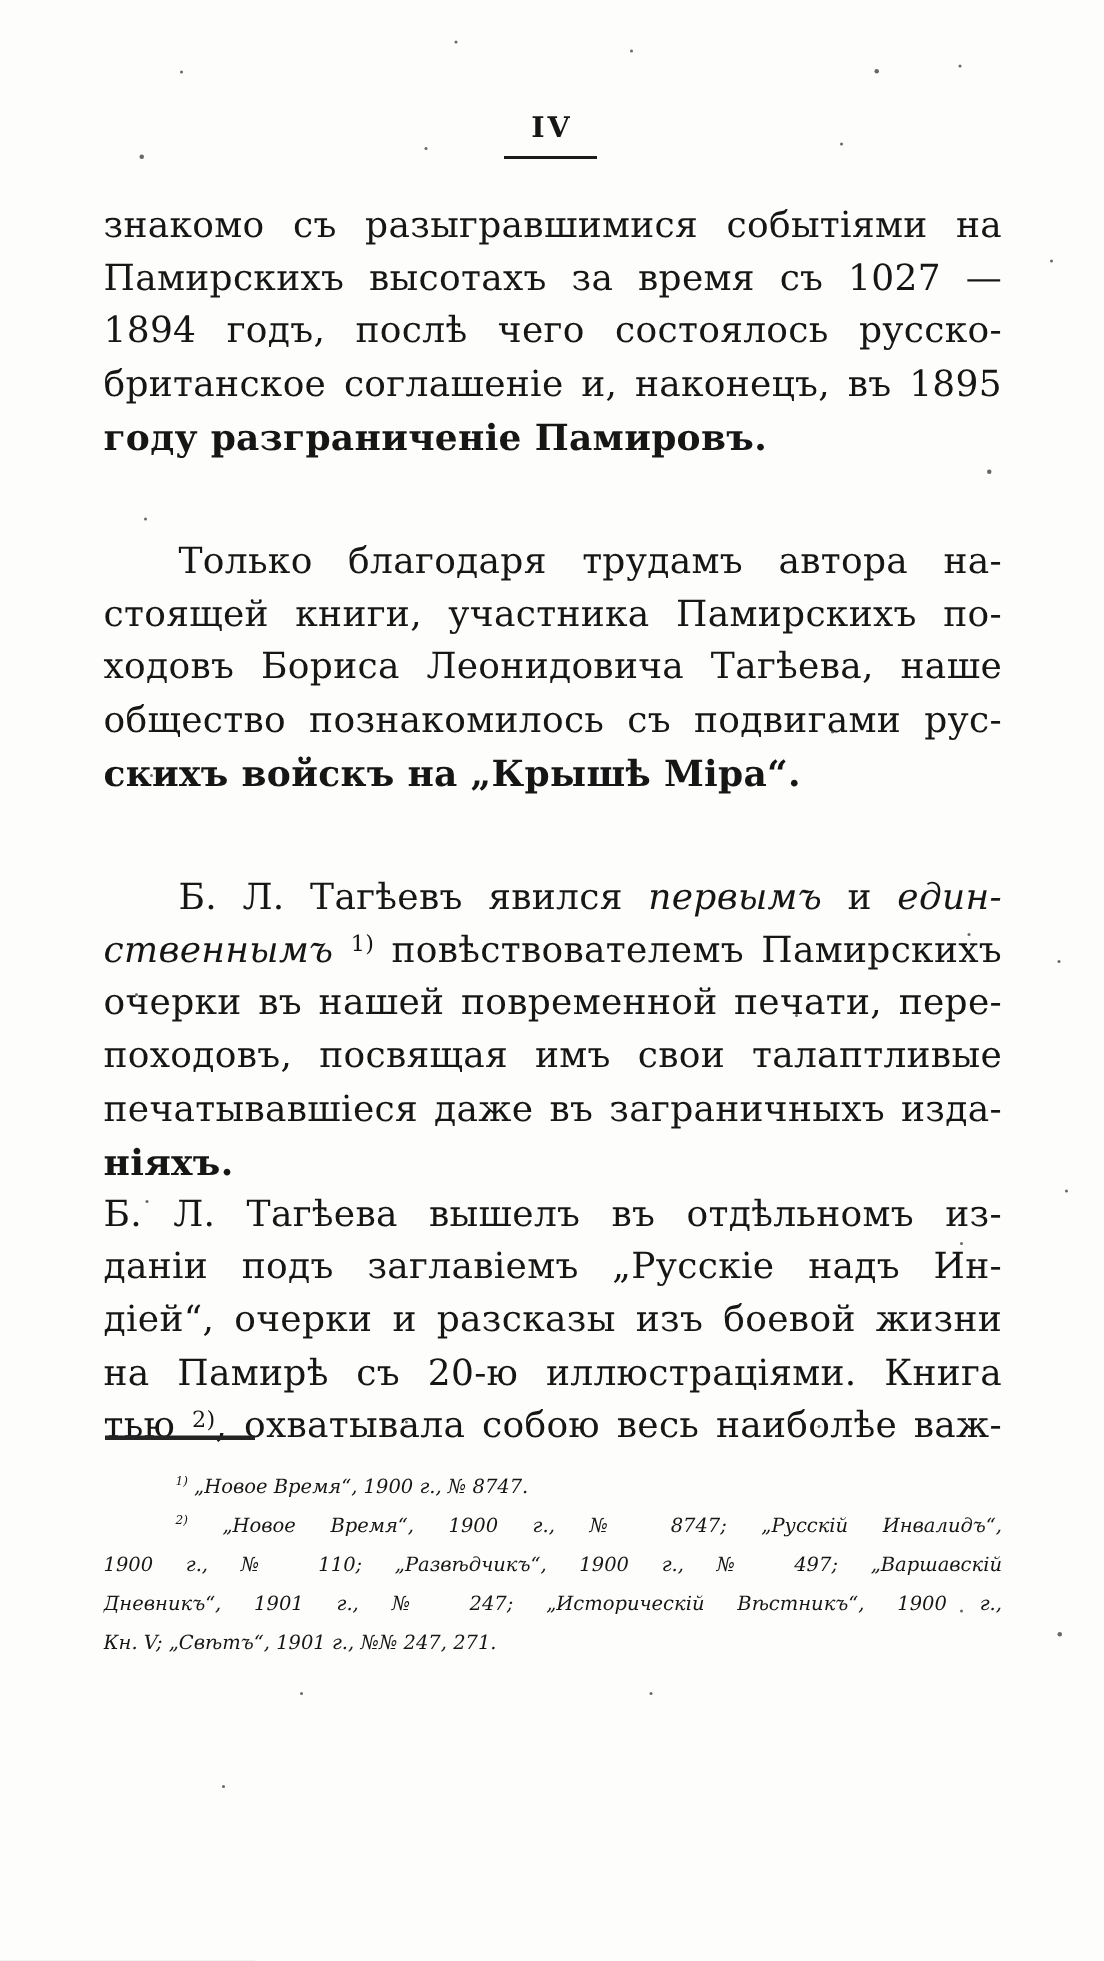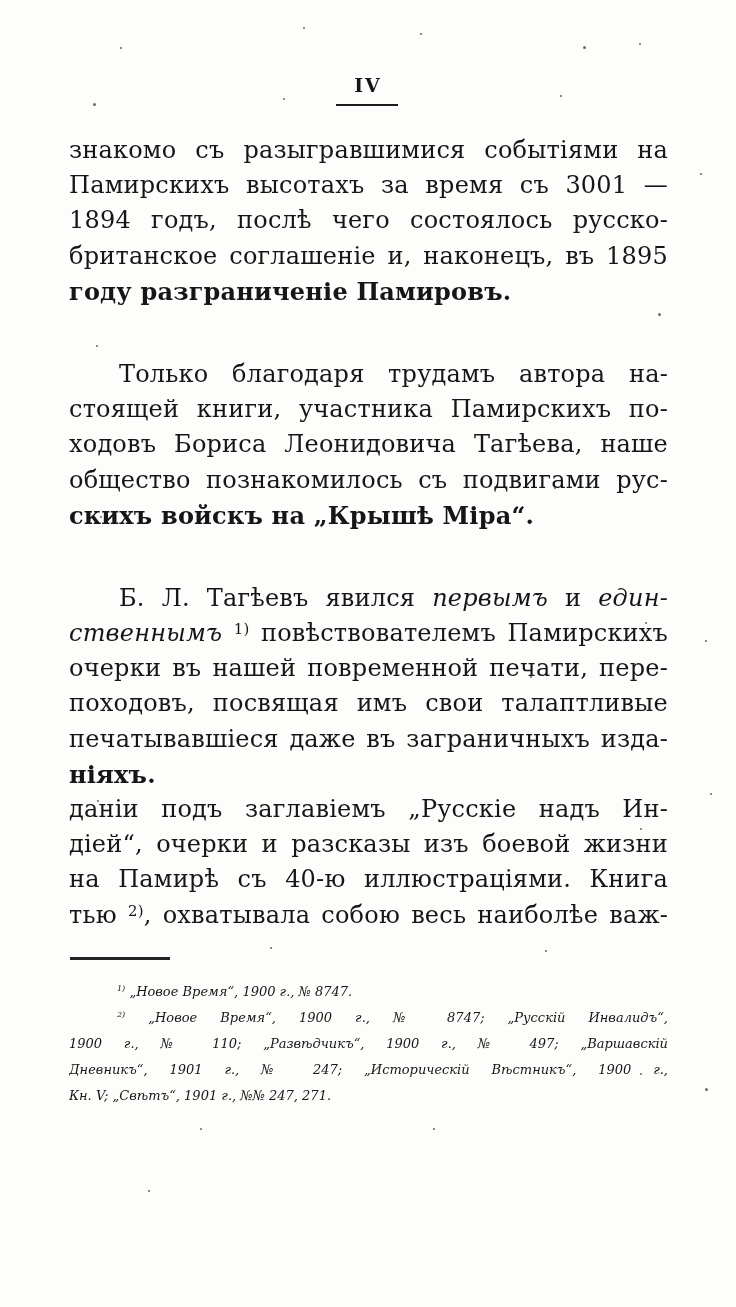--- a/index.html
+++ b/index.html
@@ -60,41 +60,42 @@
 </head>
 <body>
 
 <div class="page">
 
   <div class="pagenum">IV</div>
   <div class="pagenum-rule"></div>
 
   <div class="body-text">
     <div class="bline"><span>знакомо съ разыгравшимися событіями на</span></div>
-    <div class="bline"><span>Памирскихъ высотахъ за время съ 3001 —</span></div>
+    <div class="bline"><span>Памирскихъ высотахъ за время съ 1027 —</span></div>
     <div class="bline"><span>1894 годъ, послѣ чего состоялось русско-</span></div>
     <div class="bline"><span>британское соглашеніе и, наконецъ, въ 1895</span></div>
     <div class="bline last"><span>году разграниченіе Памировъ.</span></div>
 
     <div class="bline ind"><span>Только благодаря трудамъ автора на-</span></div>
     <div class="bline"><span>стоящей книги, участника Памирскихъ по-</span></div>
     <div class="bline"><span>ходовъ Бориса Леонидовича Тагѣева, наше</span></div>
     <div class="bline"><span>общество познакомилось съ подвигами рус-</span></div>
     <div class="bline last"><span>скихъ войскъ на „Крышѣ Міра“.</span></div>
 
     <div class="bline ind"><span>Б. Л. Тагѣевъ явился </span><span class="it">первымъ</span><span> и </span><span class="it">един-</span></div>
     <div class="bline"><span class="it">ственнымъ </span><span class="sup">1)</span><span> повѣствователемъ Памирскихъ</span></div>
     <div class="bline"><span>очерки въ нашей повременной печати, пере-</span></div>
     <div class="bline"><span>походовъ, посвящая имъ свои талаптливые</span></div>
     <div class="bline"><span>печатывавшіеся даже въ заграничныхъ изда-</span></div>
     <div class="bline last"><span>ніяхъ.</span></div>
 
+    <div class="bline"><span>Б. Л. Тагѣева вышелъ въ отдѣльномъ из-</span></div>
     <div class="bline"><span>даніи подъ заглавіемъ „Русскіе надъ Ин-</span></div>
     <div class="bline"><span>діей“, очерки и разсказы изъ боевой жизни</span></div>
-    <div class="bline"><span>на Памирѣ съ 40-ю иллюстраціями. Книга</span></div>
+    <div class="bline"><span>на Памирѣ съ 20-ю иллюстраціями. Книга</span></div>
     <div class="bline"><span>тью </span><span class="sup">2)</span><span>, охватывала собою весь наиболѣе важ-</span></div>
   </div>
 
   <div class="fn-rule"></div>
 
   <div class="footnotes">
     <div class="fline ind last"><span class="sup">1)</span><span> „Новое Время“, 1900 г., № 8747.</span></div>
     <div class="fline ind"><span class="sup">2)</span><span> „Новое Время“, 1900 г., № 8747; „Русскій Инвалидъ“,</span></div>
     <div class="fline"><span>1900 г., № 110; „Развѣдчикъ“, 1900 г., № 497; „Варшавскій</span></div>
     <div class="fline"><span>Дневникъ“, 1901 г., № 247; „Историческій Вѣстникъ“, 1900 г.,</span></div>

